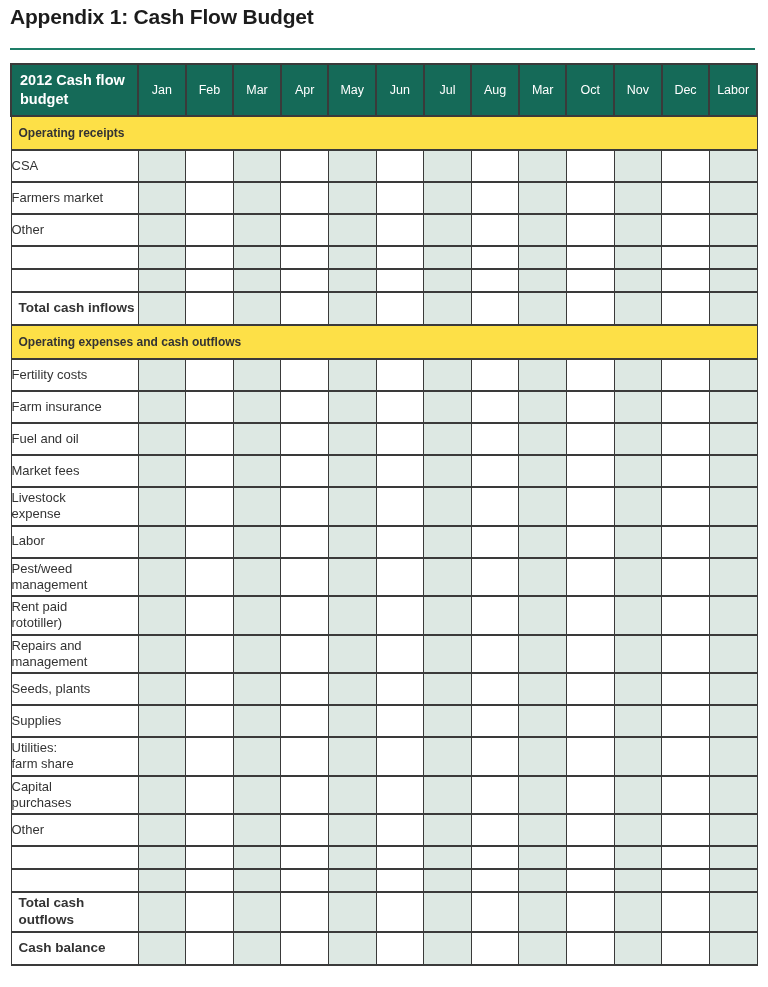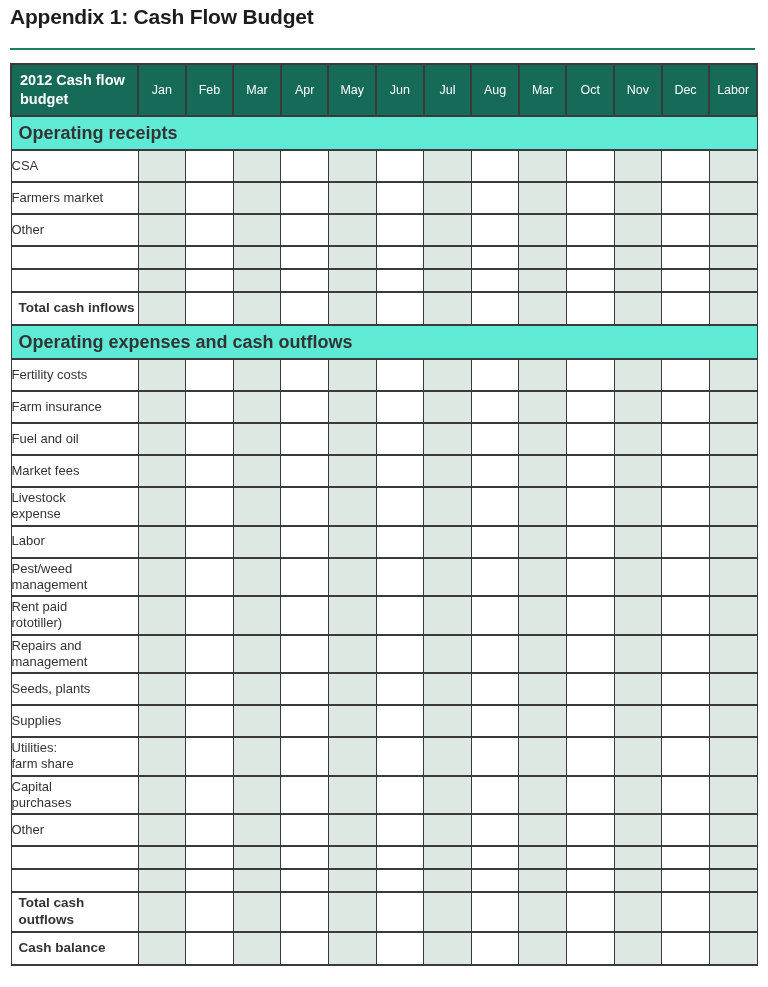--- a/index.html
+++ b/index.html
@@ -63,24 +63,24 @@
     font-weight:normal;
     text-align:center;
     border-width:2px;
   }
   .row-section{height:34px;}
   .row-item{height:32px;}
   .row-item.tall{height:28px;}
   .row-blank{height:23px;}
   .row-total{height:33px;}
   .section-cell{
-    font-size:18px;
+    font-size:12px;
     font-weight:bold;
     padding:2px 2px 2px 7px;
-    background:#5eead4;
+    background:#fde047;
   }
   .label-cell{
     font-size:13px;
     padding:2px 2px 2px 7px;
     background:#ffffff;
     white-space:pre-line;
     line-height:1.25;
   }
   .label-cell.indent{padding-left:0;}
   .label-cell.strong{font-weight:bold;font-size:13.5px;margin-left:28px;}

